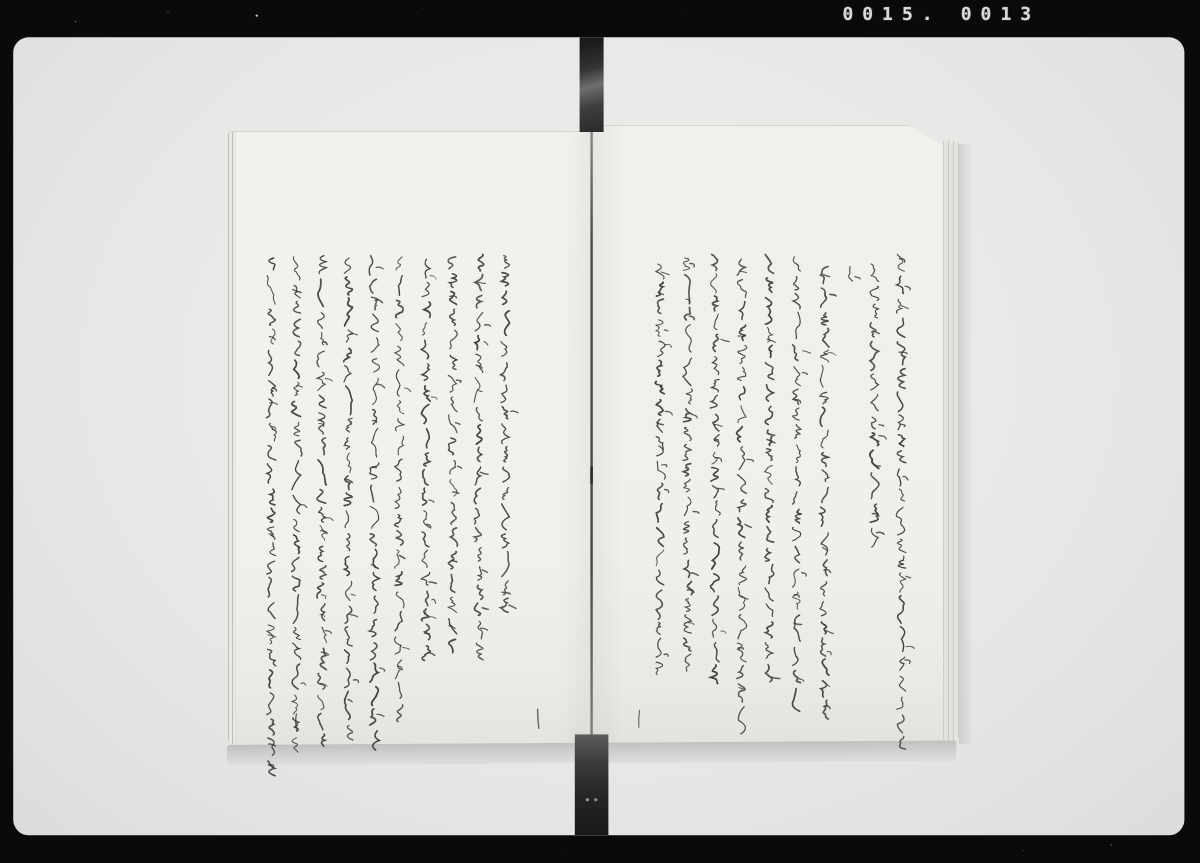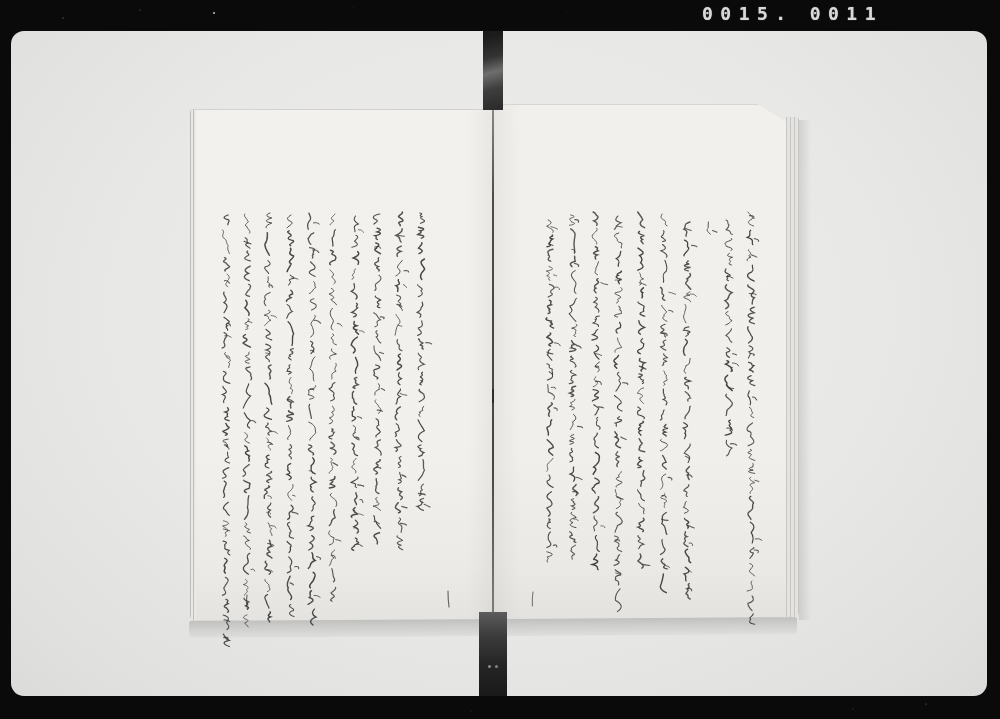--- a/index.html
+++ b/index.html
@@ -9,21 +9,21 @@
   
   .dust{position:absolute;left:0;top:0;width:2px;height:2px;border-radius:50%;
         background:transparent;
         box-shadow:213px 12px 0 0 #c4c4c4, 62px 17px 0 -0.5px #a8a8a8,
                    139px 9px 0 -0.5px #8d8d8d, 352px 6px 0 -0.7px #6f6f6f,
                    566px 10px 0 -0.7px #6a6a6a, 925px 703px 0 -0.5px #8f8f8f,
                    852px 708px 0 -0.6px #7d7d7d, 470px 710px 0 -0.6px #5f5f5f;}
 
   
   .counter{position:absolute;left:702px;top:3px;display:flex;gap:16px;
-           font-family:"DejaVu Sans Mono",monospace;font-size:18px;font-weight:700;
+           font-family:"DejaVu Sans Mono",monospace;font-size:15px;font-weight:700;
            color:#d9d9d9;letter-spacing:7.5px;text-shadow:0 0 1px rgba(255,255,255,.55);}
 
   
   .photo{position:absolute;left:11px;top:31px;width:976px;height:665px;
          border-radius:13px;
          background:radial-gradient(ellipse at 50% 42%,#eeedec 0%,#e8e8e7 55%,#e0e0df 88%,#dbdbda 100%);}
 
   
   .page-left{position:absolute;left:190px;top:109px;width:303px;height:511px;
              background:linear-gradient(180deg,#f2f1ee 0%,#f1f0ed 68%,#ebeae7 90%,#e4e3e0 100%);
@@ -66,21 +66,21 @@
 </style>
 </head>
 <body>
 
 <div class="stage">
 
   <div class="dust"></div>
 
   <div class="counter">
     <span>0015.</span>
-    <span>0011</span>
+    <span>0013</span>
   </div>
 
   <div class="photo"></div>
 
   <div class="page-left">
     <div class="stack"></div>
     <div class="crease-shade"></div>
   </div>
 
   <div class="page-right">

